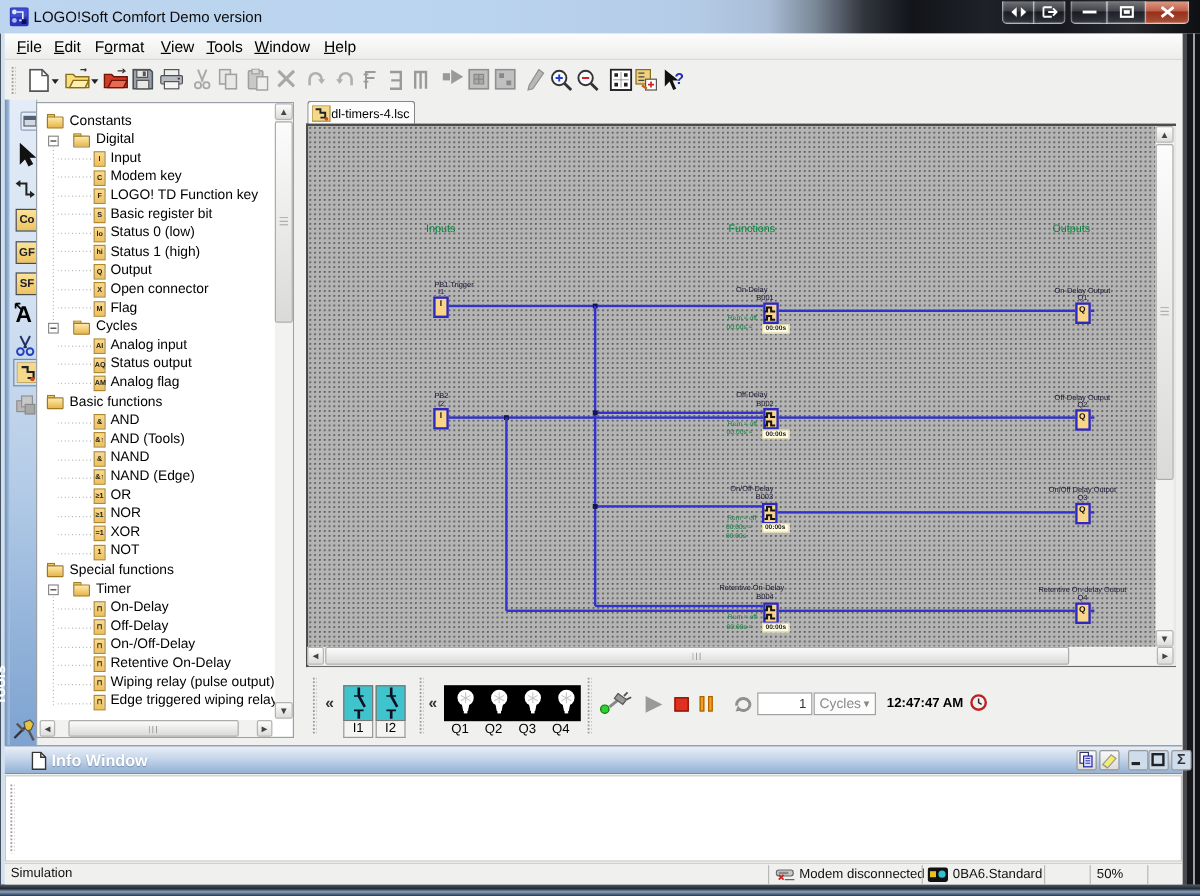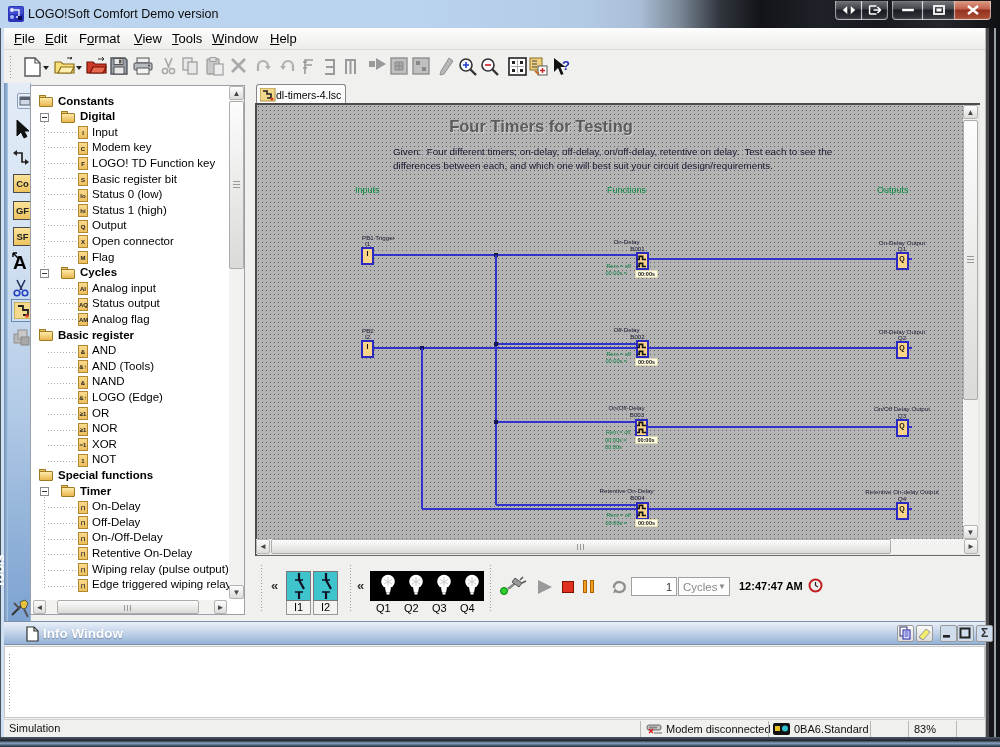--- a/index.html
+++ b/index.html
@@ -53,21 +53,21 @@
   background:linear-gradient(180deg,#e3ecf7 0%,#d4e2f2 30%,#b3cbe7 60%,#8fb0d8 85%,#7ea3d1 100%);
   border-right:1px solid #9fb6d2; }
 #sidebar .ledge { position:absolute; left:0; top:0; width:4px; height:100%;
   background:linear-gradient(90deg,#6f8eb5,#a9c3e2); }
 #toolstext { left:6px; top:552px; width:22px; height:50px; color:#fff; font-weight:bold; font-size:13px;
   transform:rotate(-90deg); transform-origin:center; white-space:nowrap; }
 
 
 #treepanel { left:30px; top:85px; width:215px; height:530px; background:#fff; border:1px solid #9aa0a6; }
 .trow { position:absolute; left:0; white-space:nowrap; font-size:11.5px; color:#000; height:15px; line-height:15px; }
-.trow b { font-weight:bold; }
+.trow b { font-weight:normal; }
 .fold { position:absolute; width:15px; height:12px; }
 .fold .bk { position:absolute; left:0; top:2px; width:14px; height:10px; background:linear-gradient(180deg,#ffe9a8,#e8b64d); border:1px solid #a07a20; border-radius:1px; }
 .fold .tb { position:absolute; left:0; top:0; width:7px; height:3px; background:#e8c469; border:1px solid #a07a20; border-bottom:none; border-radius:1px 1px 0 0; }
 .exp { position:absolute; width:9px; height:9px; background:#fff; border:1px solid #8a8a8a; }
 .exp::after { content:""; position:absolute; left:1px; top:3px; width:5px; height:1px; background:#333; }
 .leafico { position:absolute; width:10px; height:13px; background:linear-gradient(180deg,#fbda8c,#eec05f); border:1px solid #b08830;
   font-size:6px; line-height:12px; text-align:center; color:#222; font-weight:bold; }
 
 
 .sb { position:absolute; background:#f2f2f0; }
@@ -402,29 +402,29 @@
 <div class="leafico" style="left:78px;top:282px">AI</div>
 <div class="trow" style="left:92px;top:280.7px">Analog input</div>
 <div class="leafico" style="left:78px;top:298px">AQ</div>
 <div class="trow" style="left:92px;top:296.3px">Status output</div>
 <div class="leafico" style="left:78px;top:313px">AM</div>
 <div class="trow" style="left:92px;top:311.9px">Analog flag</div>
 <div class="fold" style="left:39px;top:329px">
       <div class="tb"></div>
       <div class="bk"></div>
     </div>
-<div class="trow" style="left:58px;top:327.5px"><b>Basic register</b></div>
+<div class="trow" style="left:58px;top:327.5px"><b>Basic functions</b></div>
 <div class="leafico" style="left:78px;top:345px">&amp;</div>
 <div class="trow" style="left:92px;top:343.1px">AND</div>
 <div class="leafico" style="left:78px;top:360px">&amp;↑</div>
 <div class="trow" style="left:92px;top:358.7px">AND (Tools)</div>
 <div class="leafico" style="left:78px;top:376px">&amp;</div>
 <div class="trow" style="left:92px;top:374.3px">NAND</div>
 <div class="leafico" style="left:78px;top:391px">&amp;↑</div>
-<div class="trow" style="left:92px;top:389.9px">LOGO (Edge)</div>
+<div class="trow" style="left:92px;top:389.9px">NAND (Edge)</div>
 <div class="leafico" style="left:78px;top:407px">≥1</div>
 <div class="trow" style="left:92px;top:405.5px">OR</div>
 <div class="leafico" style="left:78px;top:423px">≥1</div>
 <div class="trow" style="left:92px;top:421.1px">NOR</div>
 <div class="leafico" style="left:78px;top:438px">=1</div>
 <div class="trow" style="left:92px;top:436.7px">XOR</div>
 <div class="leafico" style="left:78px;top:454px">1</div>
 <div class="trow" style="left:92px;top:452.3px">NOT</div>
 <div class="fold" style="left:39px;top:469px">
       <div class="tb"></div>
@@ -454,22 +454,20 @@
 <div class="sthumb v" style="left:229px;top:101px;width:15px;height:168px"></div>
 <div class="sbtn" style="left:229px;top:585px;width:15px;height:14px;font-size:8px;line-height:13px">▼</div>
 <div class="sb" style="left:33px;top:600px;width:194px;height:14px"></div>
 <div class="sbtn" style="left:33px;top:600px;width:13px;height:14px;font-size:8px;line-height:13px">◄</div>
 <div class="sthumb h" style="left:57px;top:600px;width:142px;height:14px"></div>
 <div class="sbtn" style="left:214px;top:600px;width:13px;height:14px;font-size:8px;line-height:13px">►</div>
 </div>
 
 <div class="abs" id="canvasframe"></div>
 <div class="abs" id="canvas">
-<div style="position:absolute;left:34px;top:12px;width:500px;text-align:center;font-size:16.5px;font-weight:bold;color:#5c5c5e;text-shadow:1px 1px 0 #cfcfcf">Four Timers for Testing</div>
-<div style="position:absolute;left:136px;top:40px;font-size:9.8px;color:#14142e;line-height:13.8px">Given:&nbsp; Four different timers; on-delay, off-delay, on/off-delay, retentive on delay.&nbsp; Test each to see the<br>differences between each, and which one will best suit your circuit design/requirements.</div>
 <div style="position:absolute;left:98px;top:80px;font-size:9px;color:#008a3c">Inputs</div>
 <div style="position:absolute;left:350px;top:80px;font-size:9px;color:#008a3c">Functions</div>
 <div style="position:absolute;left:620px;top:80px;font-size:9px;color:#008a3c">Outputs</div>
 <div class="wire" style="left:117.0px;top:149.4px;width:263.0px;height:2px"></div>
 <div class="jdot" style="left:236.5px;top:148.4px"></div>
 <div class="wire" style="left:237.5px;top:150.4px;width:2px;height:249.8px"></div>
 <div class="wire" style="left:389.0px;top:153.3px;width:251.0px;height:2px"></div>
 <div class="wire" style="left:649.0px;top:153.3px;width:6.0px;height:2px"></div>
 <div class="wire" style="left:117.0px;top:242.3px;width:263.0px;height:2px"></div>
 <div class="jdot" style="left:163.1px;top:241.3px"></div>
@@ -677,15 +675,15 @@
 <span style="position:absolute;left:662px;top:2.5px">Modem disconnected</span>
 <div class="scell" style="left:764px;width:102px"></div>
 <svg style="position:absolute;left:769px;top:2px" width="17" height="14" viewBox="0 0 17 14">
       <rect x="0" y="1" width="17" height="12" rx="2" fill="#111"></rect>
       <rect x="2" y="4" width="5" height="5" fill="#e8c020"></rect>
       <circle cx="12" cy="6.5" r="3" fill="#30c0d0"></circle>
     </svg>
 <span style="position:absolute;left:790px;top:2.5px">0BA6.Standard</span>
 <div class="scell" style="left:866px;width:38px"></div>
 <div class="scell" style="left:904px;width:48px"></div>
-<span style="position:absolute;left:910px;top:2.5px">83%</span>
+<span style="position:absolute;left:910px;top:2.5px">50%</span>
 <div class="scell" style="left:952px;width:29px"></div>
 </div>
 
 </body></html>

